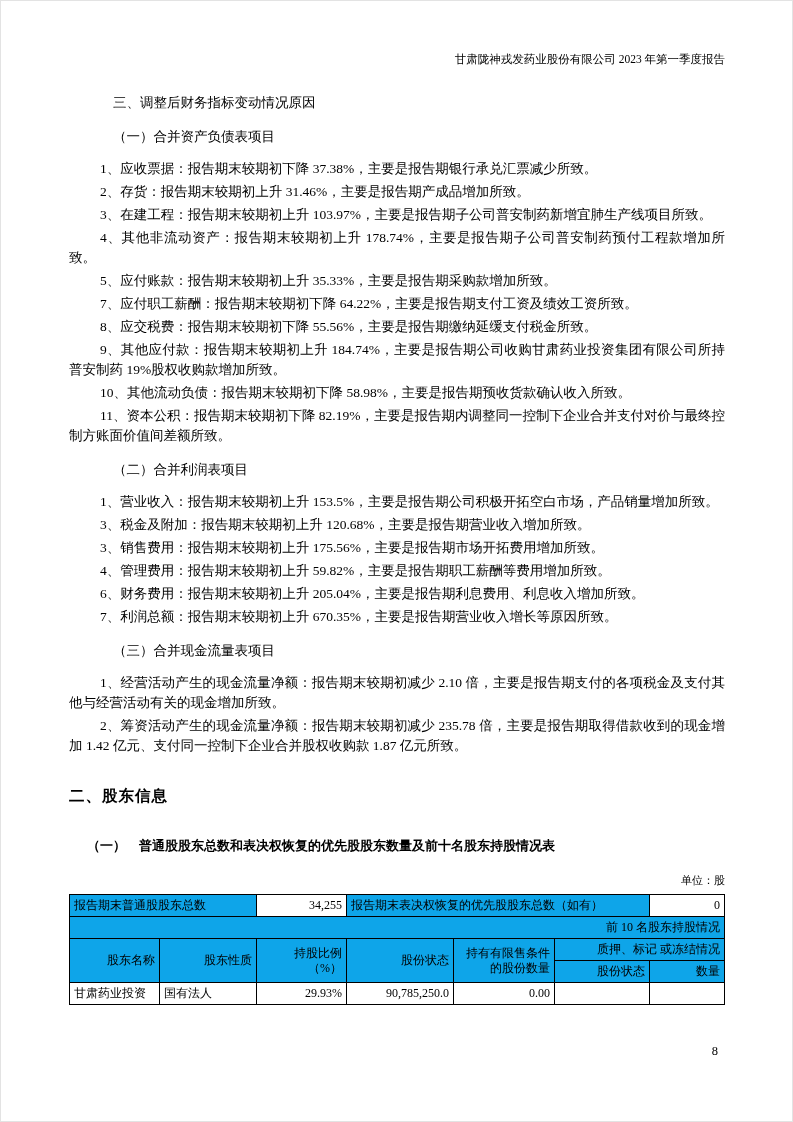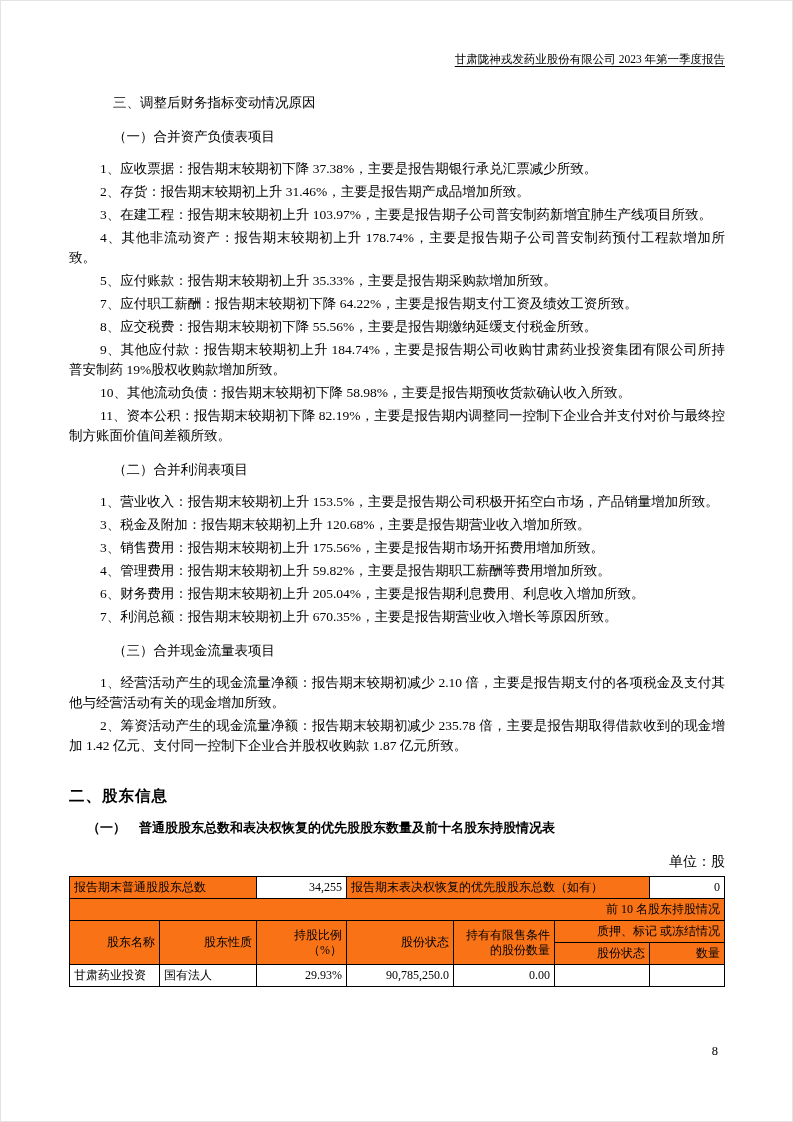--- a/index.html
+++ b/index.html
@@ -8,51 +8,51 @@
     width:793px; height:1122px;
     background:#ffffff;
     border:1px solid #e3e3e3;
     position:relative;
     font-family:"Liberation Serif","DejaVu Serif",serif;
     color:#000;
     padding:50px 67px 0 68px;
     overflow:hidden;
   }
   .doc-header { text-align:right; font-size:11.5px; line-height:16px; }
-  .doc-header .hdr-text { text-decoration:underline; text-underline-offset:3px;margin-top:13px; }
+  .doc-header .hdr-text { text-underline-offset:3px;margin-top:13px; }
 
   .content { margin-top:26px; font-size:13.5px; line-height:20px; text-align:justify; }
 
   p.l1-heading { padding-left:44px; margin:2px 0 12px 0; }
   p.l2-heading { padding-left:44px; margin:14px 0 12px 0; }
   p.item { text-indent:31px; margin:3px 0; }
 
   h2.section-title {
     font-family:"Liberation Sans","DejaVu Sans",sans-serif;
     font-size:15.5px; font-weight:bold;
     margin:30px 0 0 0; letter-spacing:1px;
   }
   p.sub-title {
     font-family:"Liberation Sans","DejaVu Sans",sans-serif;
     font-size:13px; font-weight:bold;
-    margin:12px 0 0 0; padding-left:18px;
+    margin:30px 0 0 0; padding-left:18px;
   }
-  p.unit-label { text-align:right; font-size:14px; margin:14px 0 4px 0; }
+  p.unit-label { text-align:right; font-size:11px; margin:14px 0 4px 0; }
 
   table.sh-table {
     width:100%; border-collapse:collapse; table-layout:fixed;
     font-size:12px; line-height:15px;
   }
   table.sh-table td {
     border:1px solid #000;
     padding:3px 4px;
     vertical-align:middle;
     overflow:hidden;
   }
-  td.gray { background:#f97316;margin-top:34px; }
+  td.gray { background:#0ea5e9;margin-top:34px; }
   td.center { text-align:right; }
   td.num { text-align:right;margin-top:6px; }
   td.lbl { text-align:left; }
   tr.summary-row td, tr.data-row td { height:22px; }
   tr.top10-row td { height:20px; }
 
   .page-number {
     position:absolute; right:74px; bottom:62px;
     font-size:12.5px;
   }

